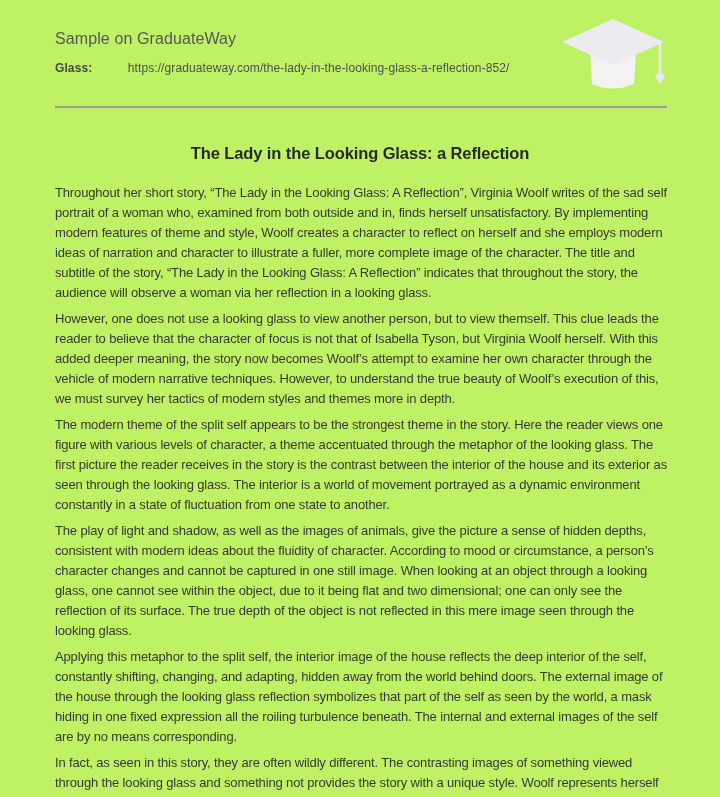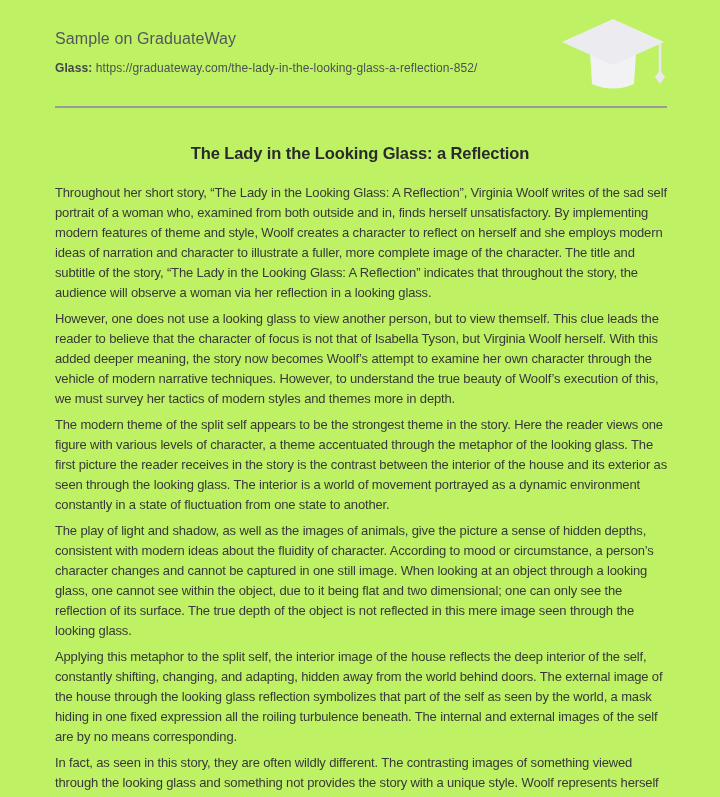--- a/index.html
+++ b/index.html
@@ -33,20 +33,21 @@
     color: #4d4f52;
     letter-spacing: 0.1px;
     white-space: nowrap;
   }
   .source-label {
     font-weight: 700;
     color: #444648;
   }
   .source-url {
     color: #4d4f52;
+    margin-left: 32px;
   }
   .cap-watermark {
     position: absolute;
     top: 16px;
     right: 52px;
     width: 108px;
     height: 86px;
   }
   .header-divider {
     position: absolute;

